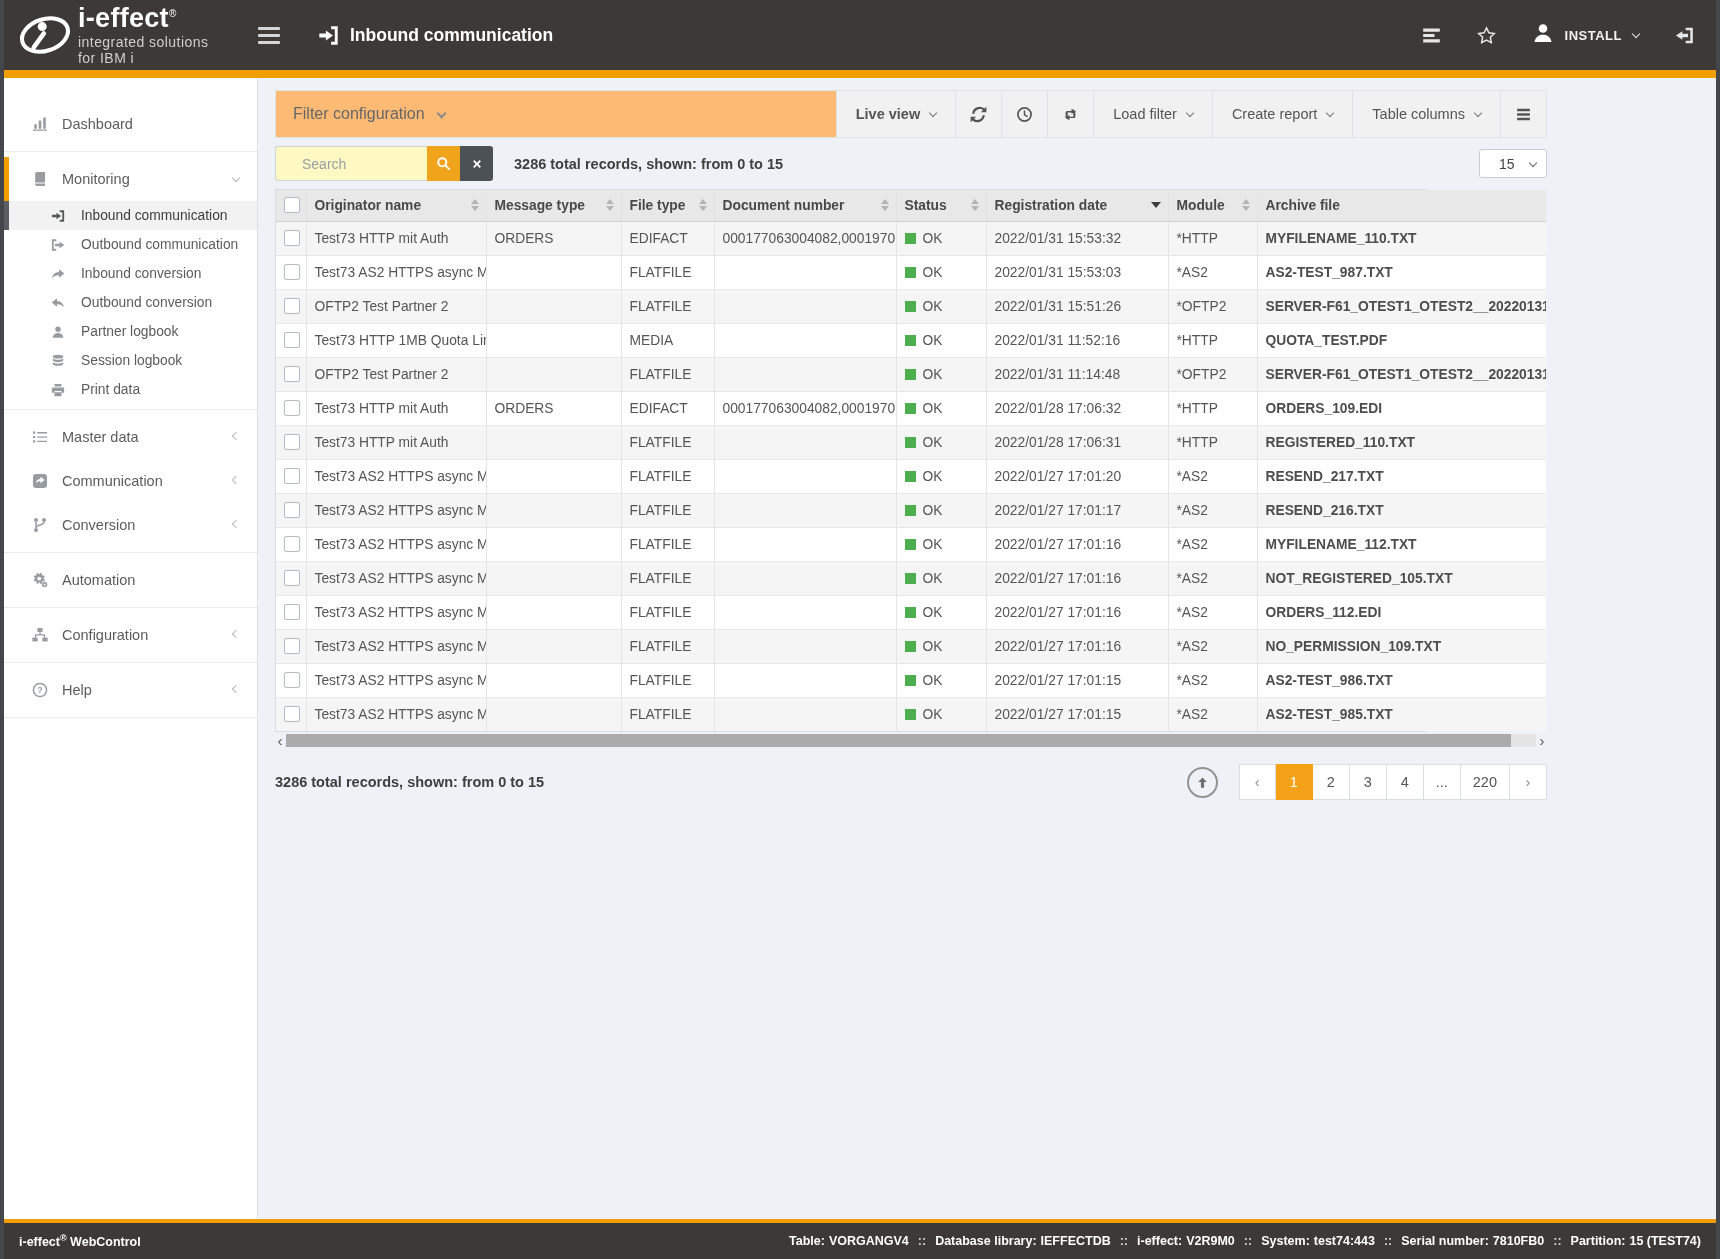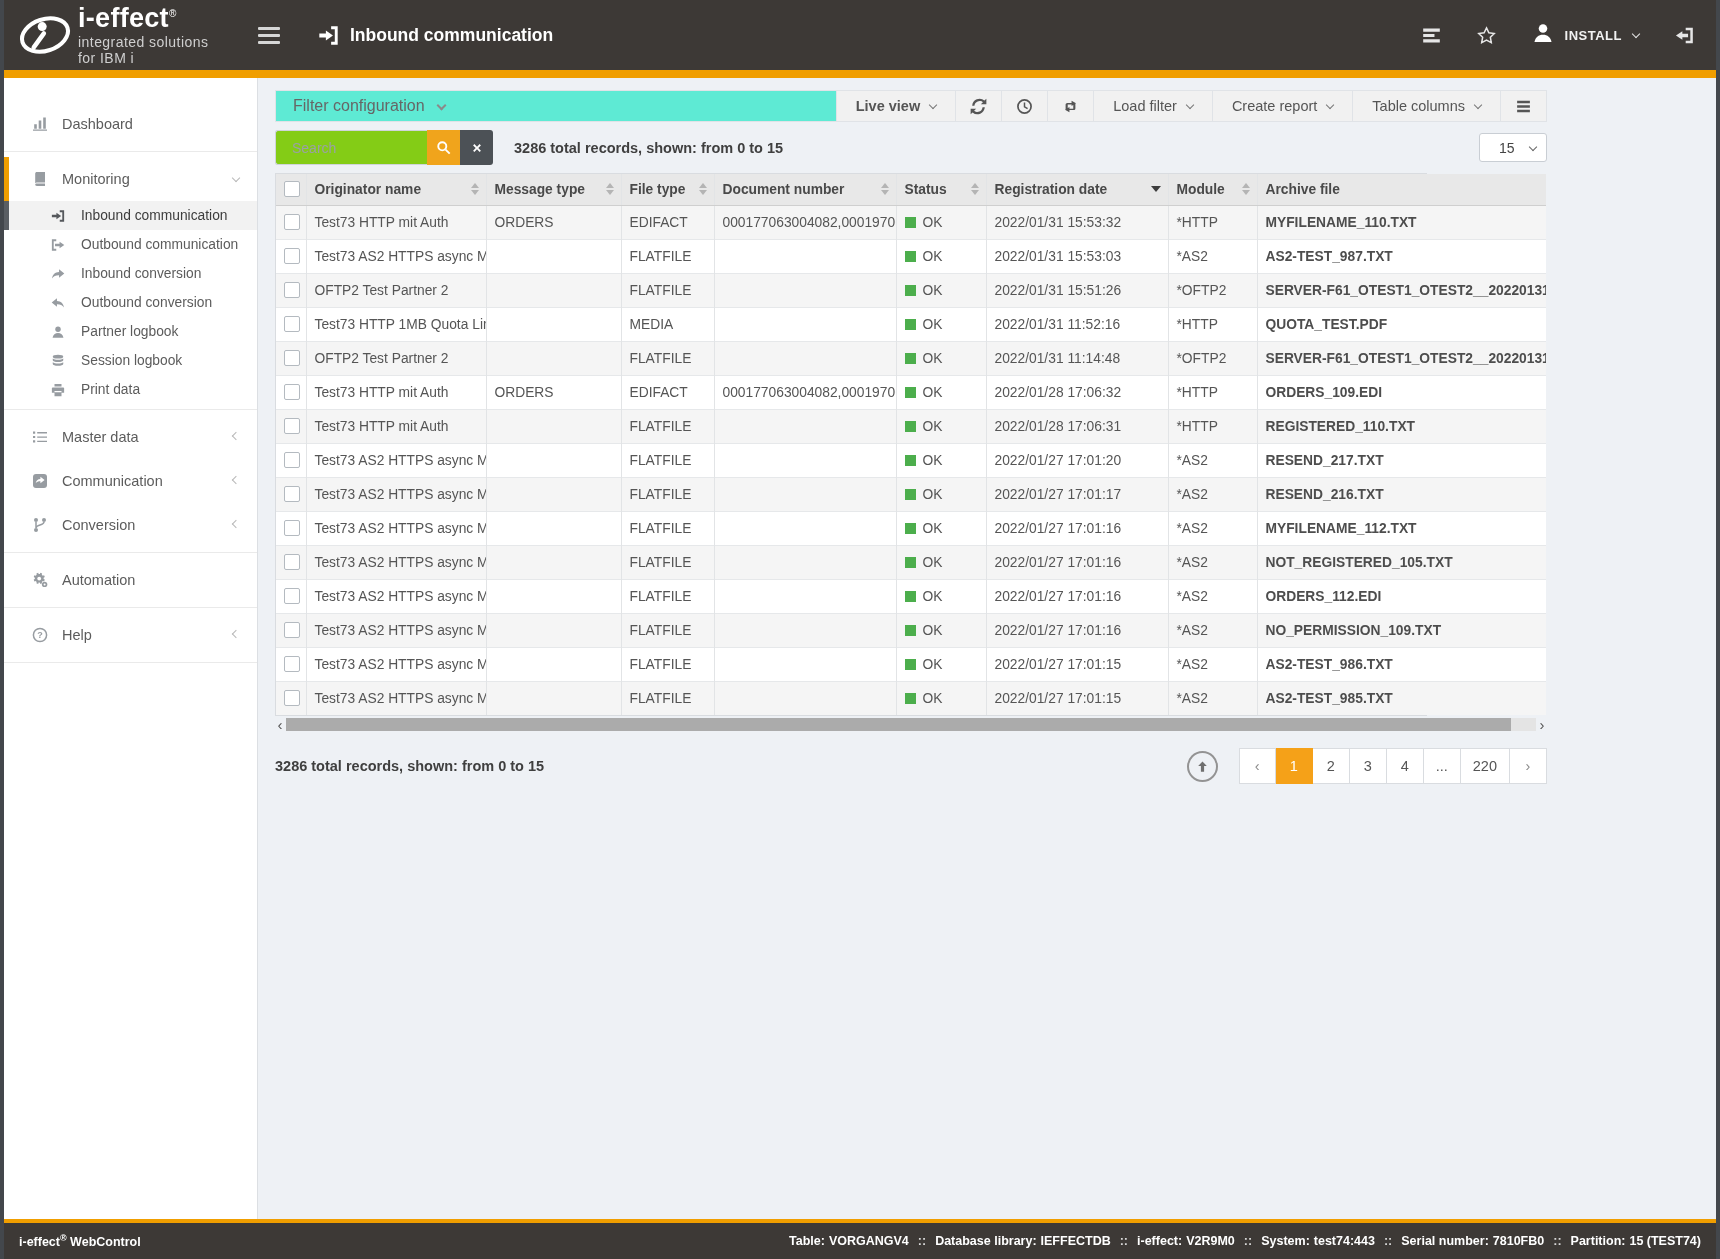--- a/index.html
+++ b/index.html
@@ -55,35 +55,35 @@
   .side-item.accent::before, .side-item.active::before {
     content: ""; position: absolute; left: 0; top: 0; bottom: 0; width: 5px; }
   .side-item.accent::before { background: #f09e00; }
   .side-item.active::before { background: #5a5e63; }
   .side-item.active { background: #f2f2f2; color: #3d3d3d; }
   .side-item.active .s-icon { color: #55585c; }
 
   
   .main { flex: 1; padding: 12px 0 0 17px; min-width: 0; }
 
-  .filter-bar { width: 1272px; height: 32px; background: #5eead4; border: 1px solid #e0e3e7; display: flex; align-items: stretch; }
+  .filter-bar { width: 1272px; height: 48px; background: #fdba74; border: 1px solid #e0e3e7; display: flex; align-items: stretch; }
   .filter-label { display: flex; align-items: center; gap: 13px; padding-left: 17px; font-size: 16px; color: #666; flex: 1; cursor: pointer; }
   .filter-label .chev { color: #8a8a8a; }
   .toolbar-cells { display: flex; }
   .tcell { border: none; border-left: 1px solid #e0e3e7; background: #f1f1f1; font-family: inherit; color: #555;
            font-size: 14.5px; display: flex; align-items: center; gap: 10px; padding: 0 19px; cursor: pointer; }
   .tcell .chev { color: #777; }
   .tcell.bold .lbl { font-weight: 700; }
   .tcell svg { width: 17px; height: 17px; fill: #555; display: block; }
   .tcell.icon-only { padding: 0 14px; }
 
   .search-row { width: 1272px; margin-top: 8px; display: flex; align-items: center; height: 35px; }
   .search-group { display: flex; height: 35px; }
-  .search-group input { width: 152px; border: 1px solid #cfd4da; border-right: none; padding: 0 16px; font-family: inherit;
-                        font-size: 14px; color: #555; border-radius: 3px 0 0 3px; outline: none; background: #84cc16; }
+  .search-group input { width: 152px; border: 1px solid #cfd4da; border-right: none; padding: 0 26px; font-family: inherit;
+                        font-size: 14px; color: #555; border-radius: 3px 0 0 3px; outline: none; background: #fef9c3; }
   .search-group input::placeholder { color: #9aa0a6; }
   .btn-search { width: 33px; border: none; background: #f0a41c; display: flex; align-items: center; justify-content: center; cursor: pointer; }
   .btn-search svg { width: 15px; height: 15px; stroke: #fff; fill: none; }
   .btn-clear { width: 33px; border: none; background: #4c5156; border-radius: 0 3px 3px 0; display: flex; align-items: center; justify-content: center; cursor: pointer; }
   .btn-clear svg { width: 12px; height: 12px; fill: #fff; }
   .records-summary { font-weight: 700; color: #3f3f3f; font-size: 14.5px; }
   .search-row .records-summary { margin-left: 21px; }
   .page-size { margin-left: auto; width: 68px; height: 29px; background: #fff; border: 1px solid #c9ced4; border-radius: 3px;
                display: flex; align-items: center; justify-content: space-between; padding: 0 10px 0 19px;
                font-size: 14px; color: #444; cursor: pointer; }
@@ -323,20 +323,34 @@
                 <circle cx="12.6" cy="12.4" r="1" fill="#fff"></circle>
               </svg>
             </span>
             <span class="s-label">Automation</span>
           </div>
         </div>
         <div class="side-group">
           <div class="side-item top">
             <span class="s-icon">
               <svg viewBox="0 0 16 16">
+                <rect x="5.4" y="1" width="5.2" height="4" rx=".5"></rect>
+                <rect x="0.4" y="10.6" width="5.2" height="4" rx=".5"></rect>
+                <rect x="10.4" y="10.6" width="5.2" height="4" rx=".5"></rect>
+                <path d="M7.4 5h1.2v2.2h4.4v3.2h-1.2V8.4H4.2v2H3V7.2h4.4z"></path>
+              </svg>
+            </span>
+            <span class="s-label">Configuration</span>
+            <span class="chev sm chev-left"></span>
+          </div>
+        </div>
+        <div class="side-group">
+          <div class="side-item top">
+            <span class="s-icon">
+              <svg viewBox="0 0 16 16">
                 <circle cx="8" cy="8" r="6.6" fill="none" stroke="currentColor" stroke-width="1.5"></circle>
                 <text x="8" y="11.3" text-anchor="middle" font-size="9" font-weight="bold" font-family="Liberation Sans, sans-serif" fill="currentColor" stroke="none">?</text>
               </svg>
             </span>
             <span class="s-label">Help</span>
             <span class="chev sm chev-left"></span>
           </div>
         </div>
       </aside>
 

